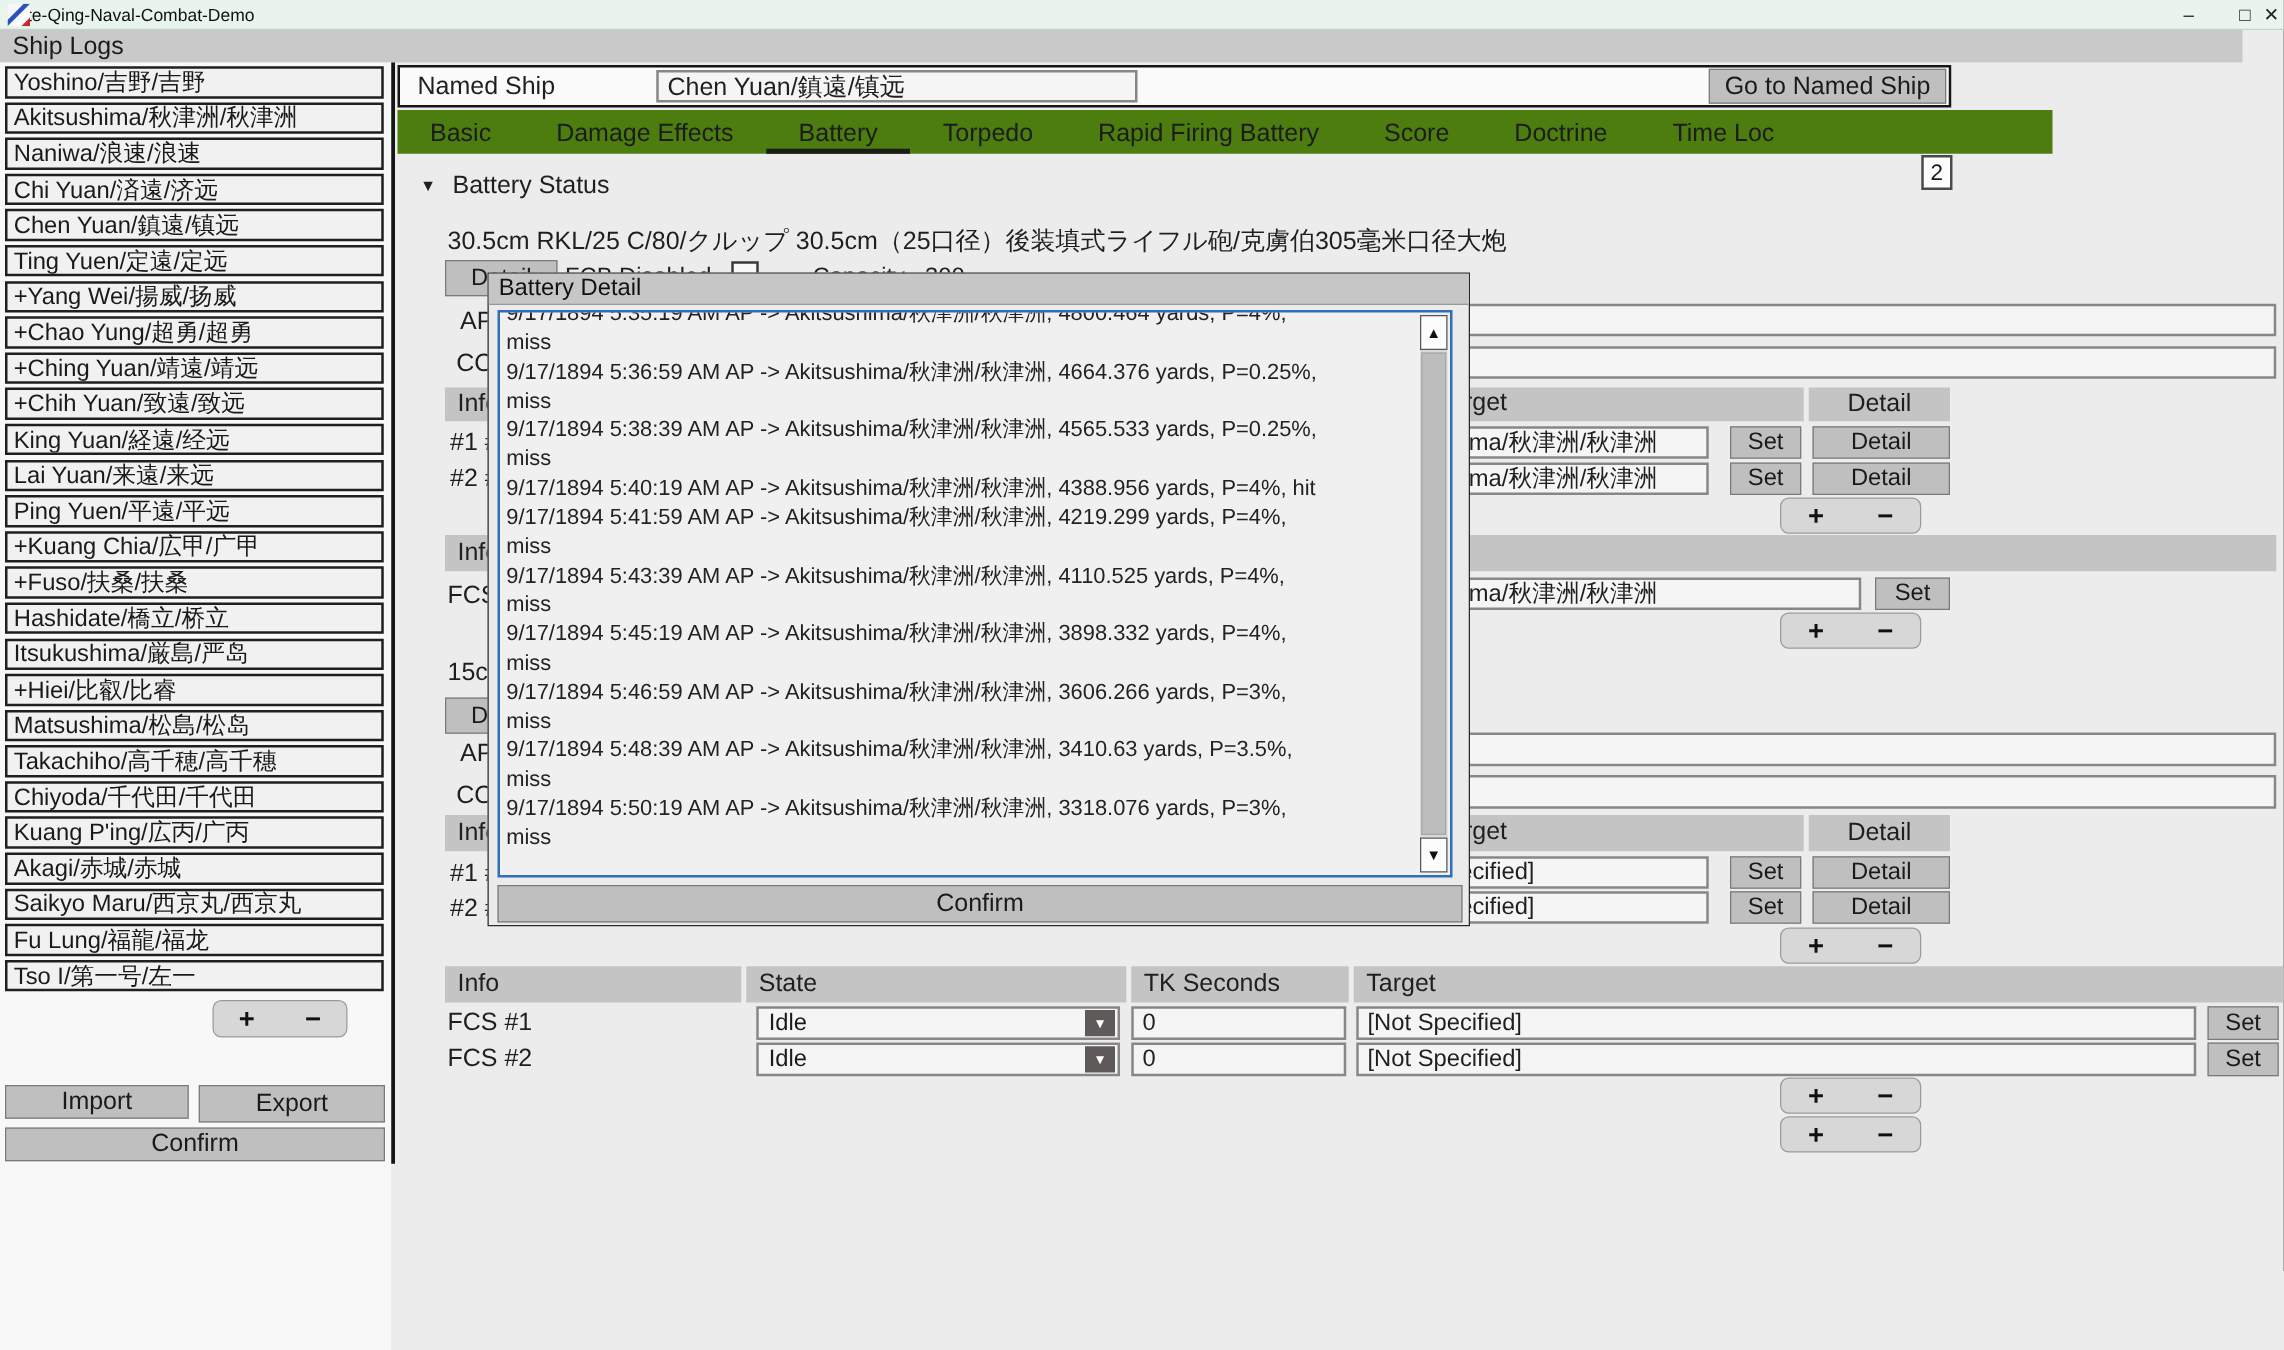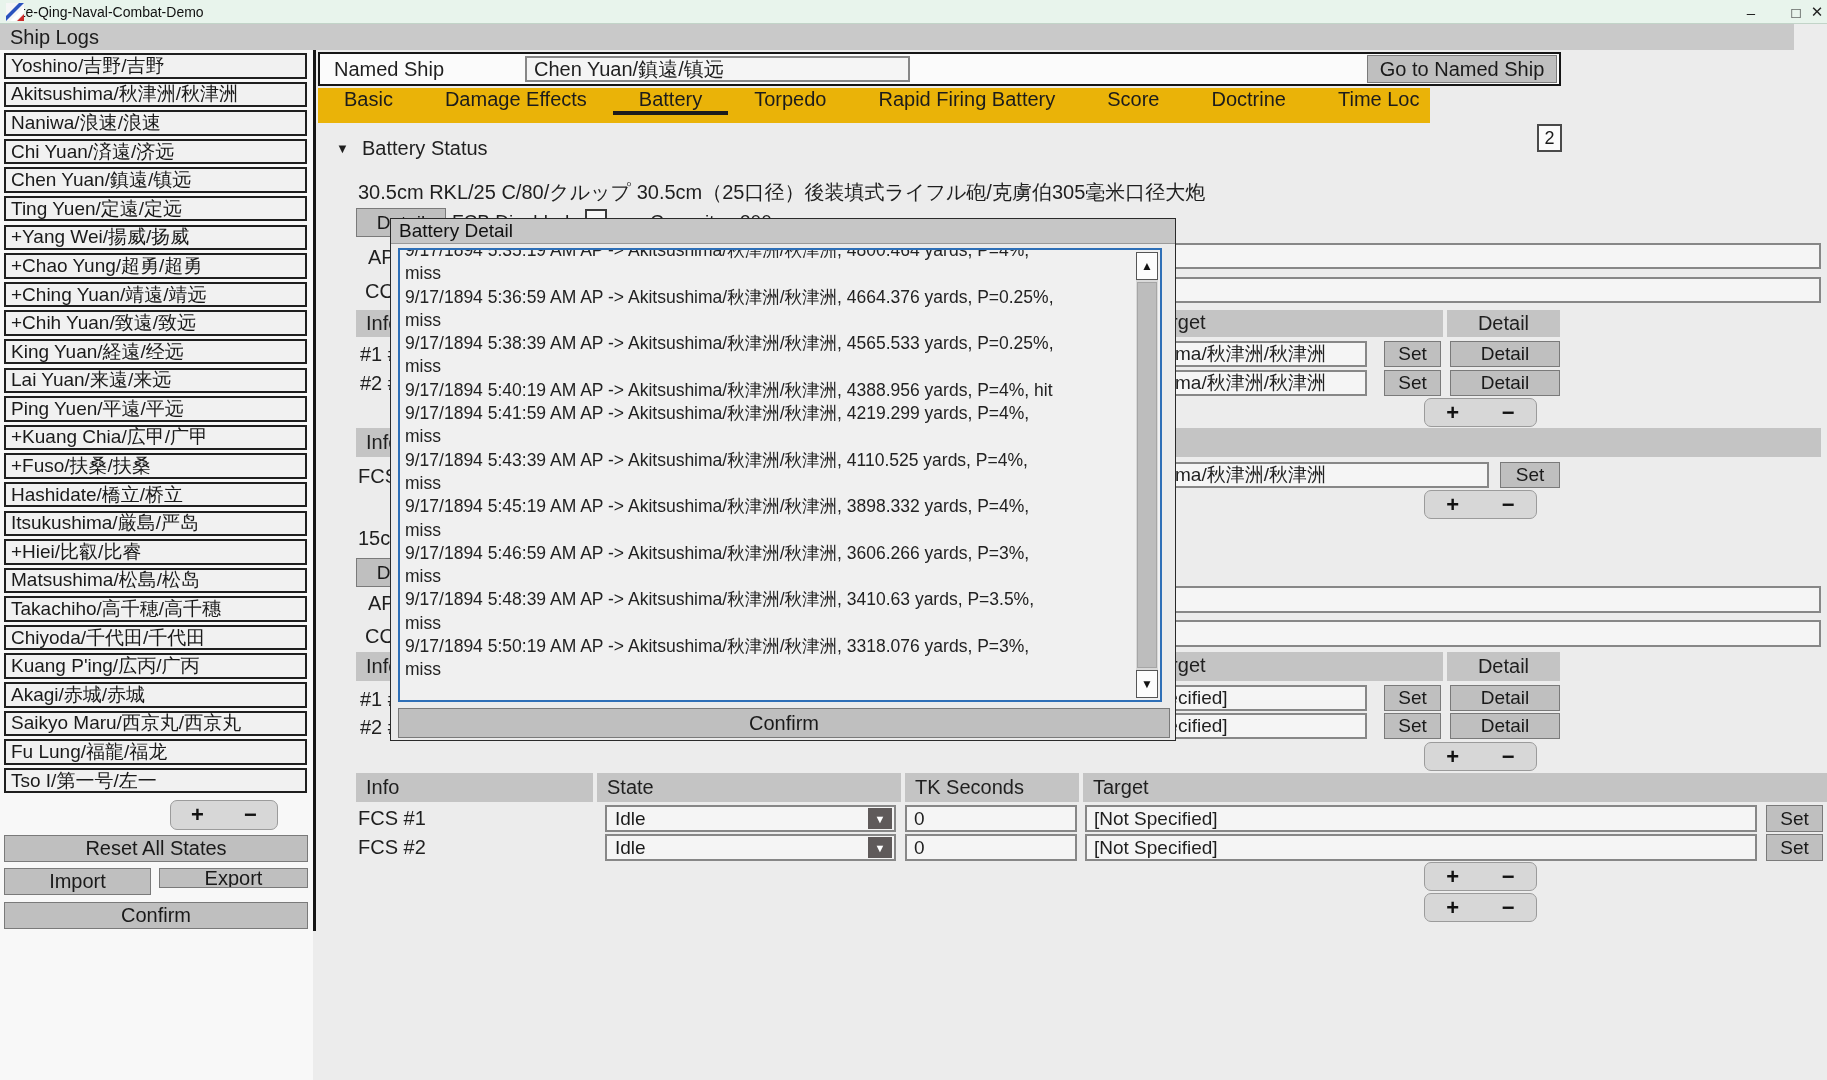--- a/index.html
+++ b/index.html
@@ -19,21 +19,21 @@
   .divider{left:313px;top:50px;width:3px;height:881px;background:#151515;}
   
   .btn{position:absolute;display:flex;align-items:center;justify-content:center;background:#bfbfbf;border:1px solid #7a7a7a;font-size:20px;color:#1a1a1a;box-sizing:border-box;white-space:nowrap;overflow:hidden;}
   .field{position:absolute;display:flex;align-items:center;background:#f5f5f5;border:2px solid #878787;box-sizing:border-box;padding:0 7px;font-size:19px;color:#1f1f1f;white-space:nowrap;overflow:hidden;}
   .hdrcell{position:absolute;display:flex;align-items:center;background:#c4c4c4;font-size:20px;color:#1f1f1f;padding-left:10px;box-sizing:border-box;overflow:hidden;}
   .frag{position:absolute;font-size:20px;color:#1f1f1f;white-space:nowrap;}
   .pm{position:absolute;background:#d7d7d7;border:1.5px solid #9b9b9b;border-radius:7px;display:flex;align-items:center;justify-content:space-around;font-size:22px;font-weight:bold;box-sizing:border-box;color:#111;}
   
   .namedrow{left:318px;top:52px;width:1243px;height:34px;background:#fbfbfb;border:2px solid #151515;}
   
-  .tabbar{left:318px;top:88px;width:1112px;height:35px;background:#eab308;display:flex;align-items:flex-start;}
+  .tabbar{left:318px;top:88px;width:1324px;height:35px;background:#4d7c0f;display:flex;align-items:flex-end;}
   .tab{display:flex;align-items:center;padding:0 26px;font-size:20px;color:#1c1c1c;border-bottom:4px solid transparent;box-sizing:border-box;white-space:nowrap;}
   .tab.active{border-bottom-color:#1c1c1c;}
   .badge{left:1537px;top:124px;width:25px;height:28px;background:#fcfcfc;border:2px solid #4a4a4a;display:flex;align-items:center;justify-content:center;font-size:18px;}
   
   .chk{position:absolute;width:22px;height:22px;background:#f8f8f8;border:2px solid #3a3a3a;box-sizing:border-box;}
   
   .dd{position:absolute;background:#f5f5f5;border:2px solid #878787;box-sizing:border-box;display:flex;align-items:center;}
   .dd .ddtext{font-size:19px;padding-left:8px;flex:1;}
   .ddarrow{width:24px;height:21px;background:#5f5a5a;color:#fff;display:flex;align-items:center;justify-content:center;font-size:11px;margin-right:2px;}
   
@@ -96,23 +96,22 @@
       <div class="ship-item">Kuang P'ing/広丙/广丙</div>
       <div class="ship-item">Akagi/赤城/赤城</div>
       <div class="ship-item">Saikyo Maru/西京丸/西京丸</div>
       <div class="ship-item">Fu Lung/福龍/福龙</div>
       <div class="ship-item">Tso I/第一号/左一</div>
     </div>
   <div class="pm" style="left:170px;top:800px;width:108px;height:30px">
     <span>+</span>
     <span>−</span>
   </div>
-  <div class="btn" style="left:4px;top:835px;width:304px;height:27px">Reset All States</div>
   <div class="btn" style="left:4px;top:868px;width:147px;height:27px">Import</div>
-  <div class="btn" style="left:159px;top:868px;width:149px;height:20px">Export</div>
+  <div class="btn" style="left:159px;top:868px;width:149px;height:30px">Export</div>
   <div class="btn" style="left:4px;top:902px;width:304px;height:27px">Confirm</div>
 
   <div class="abs divider"></div>
 
   <div class="abs namedrow">
     <span class="frag" style="left:14px;top:4px">Named Ship</span>
   </div>
   <div class="field" style="left:525px;top:56px;width:385px;height:26px;font-size:20px">Chen Yuan/鎮遠/镇远</div>
   <div class="btn" style="left:1367px;top:55px;width:190px;height:28px">Go to Named Ship</div>
 

